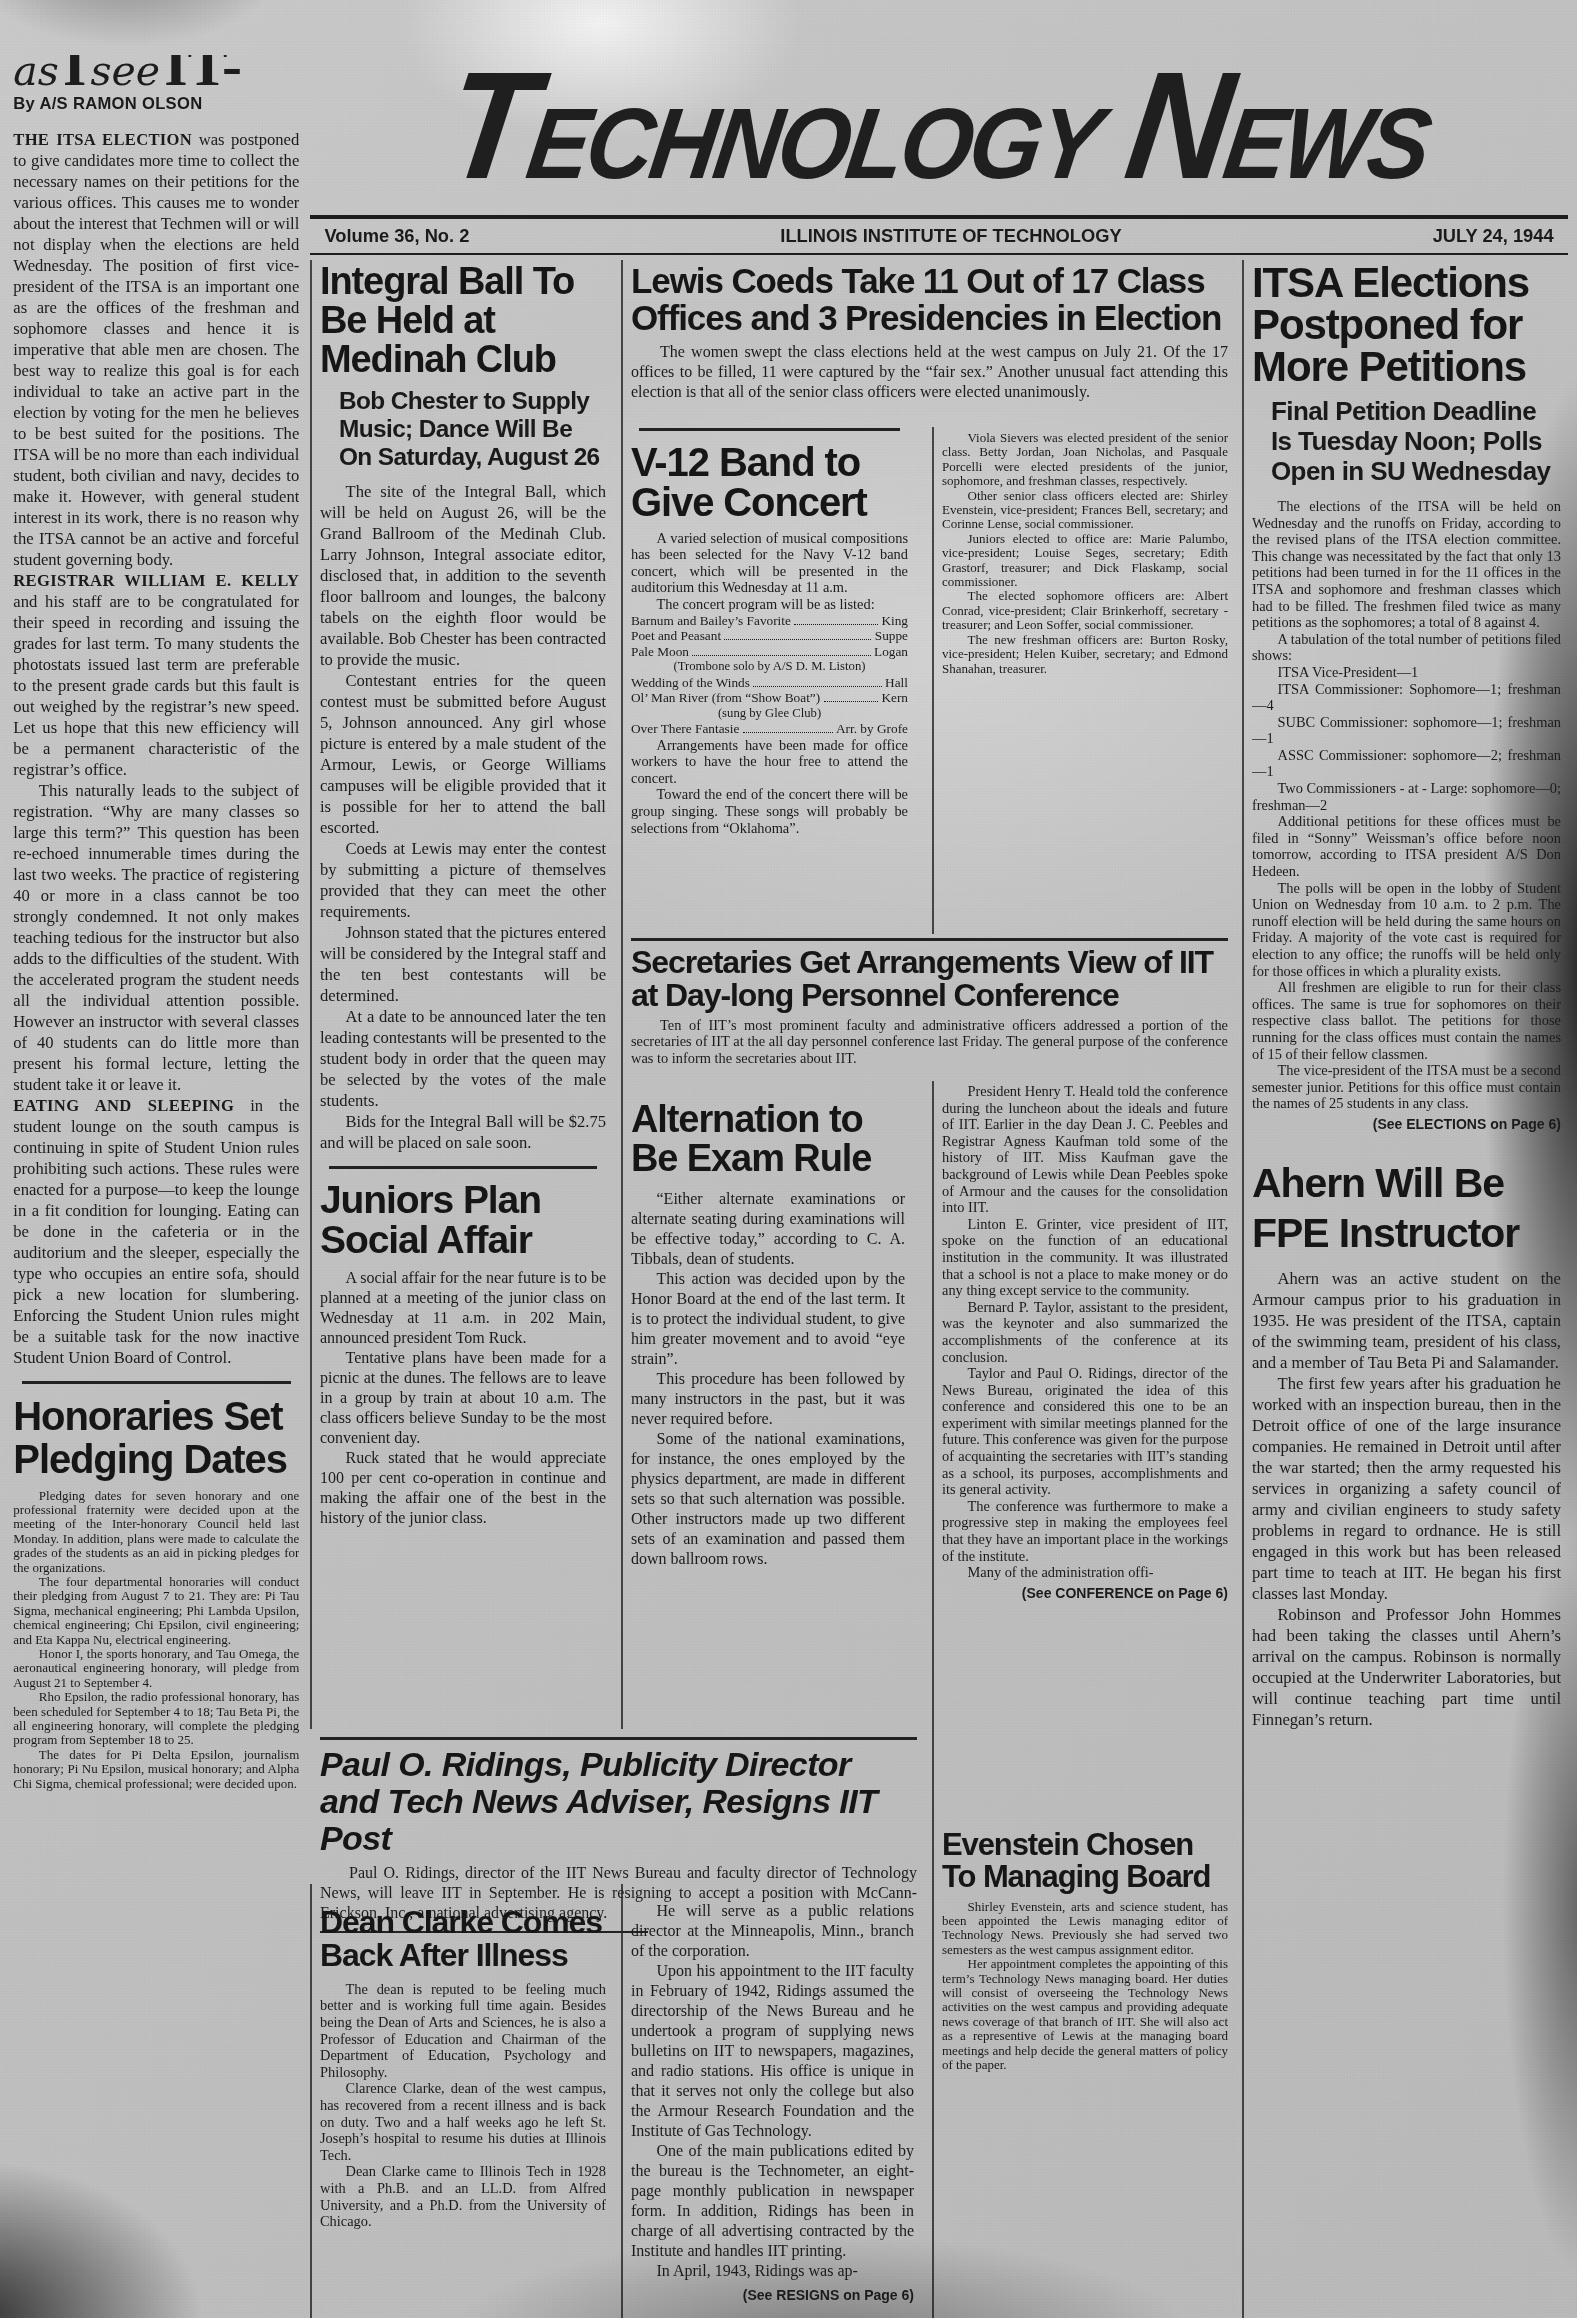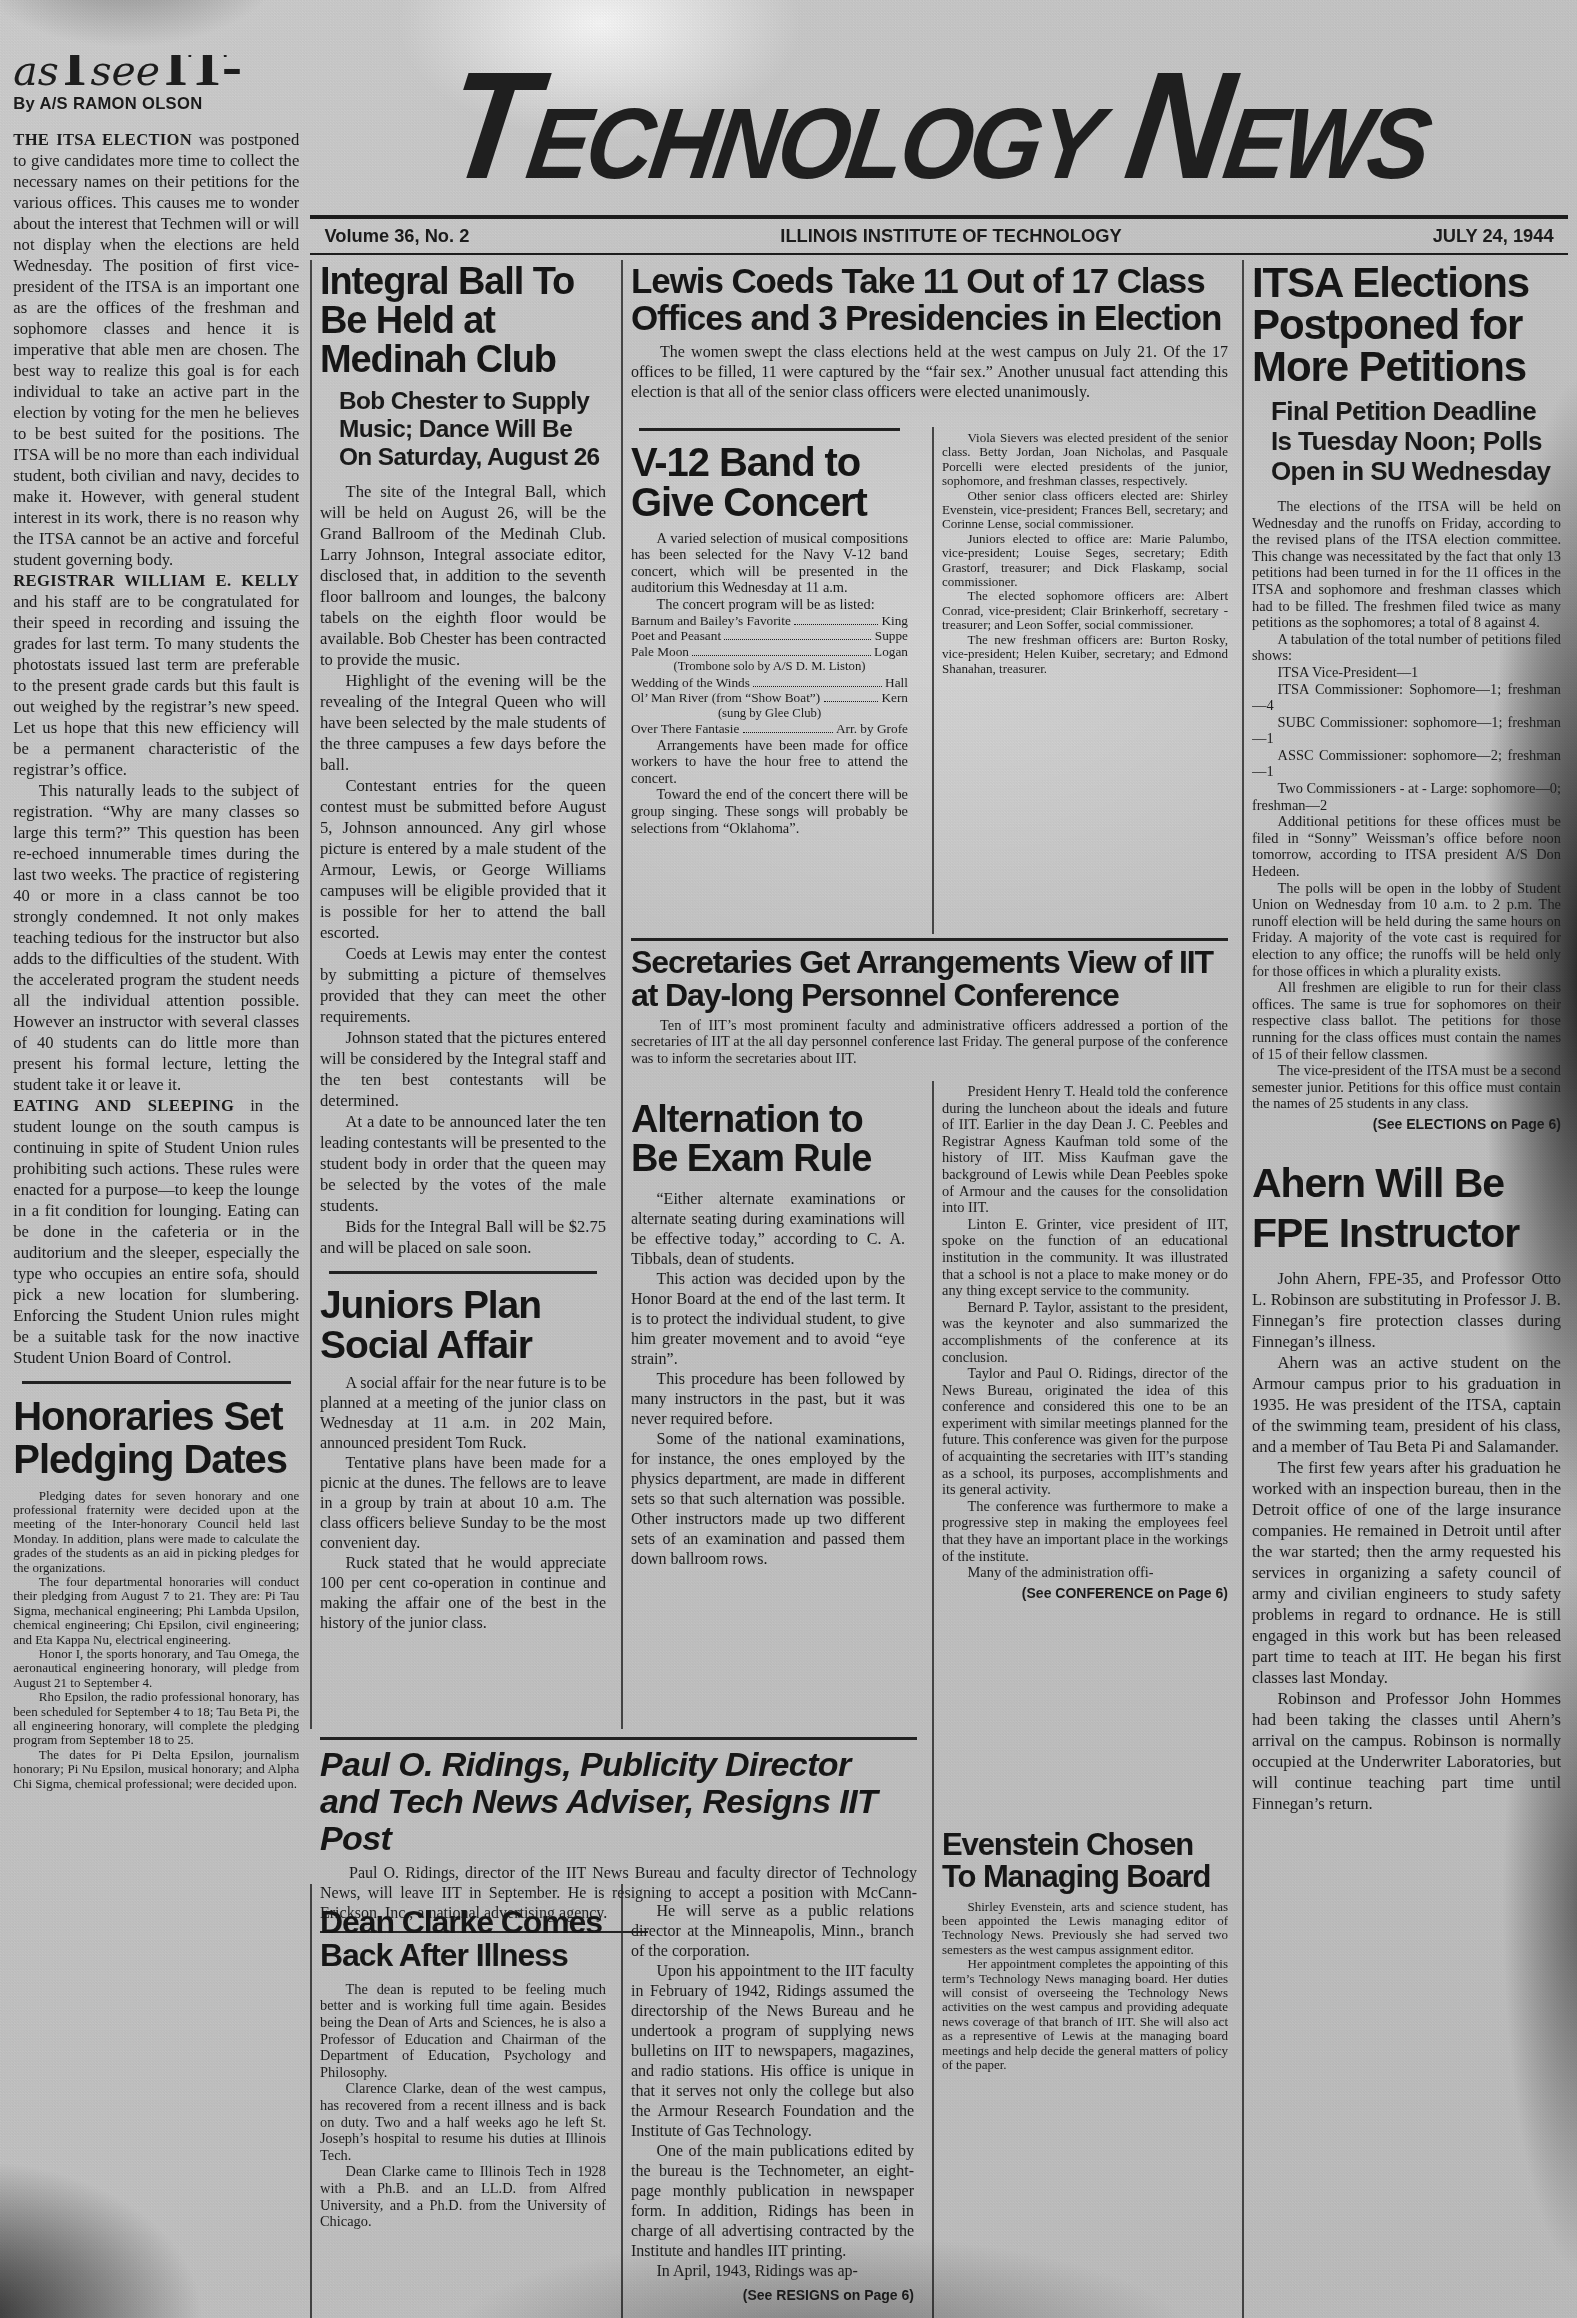--- a/index.html
+++ b/index.html
@@ -105,21 +105,20 @@
         <p class="para">Rho Epsilon, the radio professional honorary, has been scheduled for September 4 to 18; Tau Beta Pi, the all engineering honorary, will complete the pledging program from September 18 to 25.</p>
         <p class="para">The dates for Pi Delta Epsilon, journalism honorary; Pi Nu Epsilon, musical honorary; and Alpha Chi Sigma, chemical professional; were decided upon.</p>
       </div>
   </section>
 
   <section class="art t38 clip" style="left:320px;top:262px;width:286px;height:1471px;">
     <h2 class="head" style="font-size:38px;line-height:39px;">Integral Ball To Be Held at Medinah Club</h2>
     <h3 class="sub" style="font-size:24.4px;line-height:28px;">Bob Chester to Supply Music; Dance Will Be On Saturday, August 26</h3>
     <div>
         <p class="para">The site of the Integral Ball, which will be held on August 26, will be the Grand Ballroom of the Medinah Club. Larry Johnson, Integral associate editor, disclosed that, in addition to the seventh floor ballroom and lounges, the balcony tabels on the eighth floor would be available. Bob Chester has been contracted to provide the music.</p>
-        <p class="para">Highlight of the evening will be the revealing of the Integral Queen who will have been selected by the male students of the three campuses a few days before the ball.</p>
         <p class="para">Contestant entries for the queen contest must be submitted before August 5, Johnson announced. Any girl whose picture is entered by a male student of the Armour, Lewis, or George Williams campuses will be eligible provided that it is possible for her to attend the ball escorted.</p>
         <p class="para">Coeds at Lewis may enter the contest by submitting a picture of themselves provided that they can meet the other requirements.</p>
         <p class="para">Johnson stated that the pictures entered will be considered by the Integral staff and the ten best contestants will be determined.</p>
         <p class="para">At a date to be announced later the ten leading contestants will be presented to the student body in order that the queen may be selected by the votes of the male students.</p>
         <p class="para">Bids for the Integral Ball will be $2.75 and will be placed on sale soon.</p>
       </div>
     <hr class="xrule">
     <h2 class="head" style="font-size:39px;line-height:40px;">Juniors Plan Social Affair</h2>
     <div class="t36">
         <p class="para">A social affair for the near future is to be planned at a meeting of the junior class on Wednesday at 11 a.m. in 202 Main, announced president Tom Ruck.</p>
@@ -264,21 +263,20 @@
         <p class="para">ASSC Commissioner: sophomore—2; freshman—1</p>
         <p class="para">Two Commissioners - at - Large: sophomore—0; freshman—2</p>
         <p class="para">Additional petitions for these offices must be filed in “Sonny” Weissman’s office before noon tomorrow, according to ITSA president A/S Don Hedeen.</p>
         <p class="para">The polls will be open in the lobby of Student Union on Wednesday from 10 a.m. to 2 p.m. The runoff election will be held during the same hours on Friday. A majority of the vote cast is required for election to any office; the runoffs will be held only for those offices in which a plurality exists.</p>
         <p class="para">All freshmen are eligible to run for their class offices. The same is true for sophomores on their respective class ballot. The petitions for those running for the class offices must contain the names of 15 of their fellow classmen.</p>
         <p class="para">The vice-president of the ITSA must be a second semester junior. Petitions for this office must contain the names of 25 students in any class.</p>
         <p class="see">(See ELECTIONS on Page 6)</p>
       </div>
     <h2 class="head t38" style="font-size:41px;line-height:50px;margin:25.5px 0 10px;">Ahern Will Be FPE Instructor</h2>
     <div class="t38">
-        <p class="para">John Ahern, FPE-35, and Professor Otto L. Robinson are substituting in Professor J. B. Finnegan’s fire protection classes during Finnegan’s illness.</p>
         <p class="para">Ahern was an active student on the Armour campus prior to his graduation in 1935. He was president of the ITSA, captain of the swimming team, president of his class, and a member of Tau Beta Pi and Salamander.</p>
         <p class="para">The first few years after his graduation he worked with an inspection bureau, then in the Detroit office of one of the large insurance companies. He remained in Detroit until after the war started; then the army requested his services in organizing a safety council of army and civilian engineers to study safety problems in regard to ordnance. He is still engaged in this work but has been released part time to teach at IIT. He began his first classes last Monday.</p>
         <p class="para">Robinson and Professor John Hommes had been taking the classes until Ahern’s arrival on the campus. Robinson is normally occupied at the Underwriter Laboratories, but will continue teaching part time until Finnegan’s return.</p>
       </div>
   </section>
 
 </div>
 
 
 </body></html>

